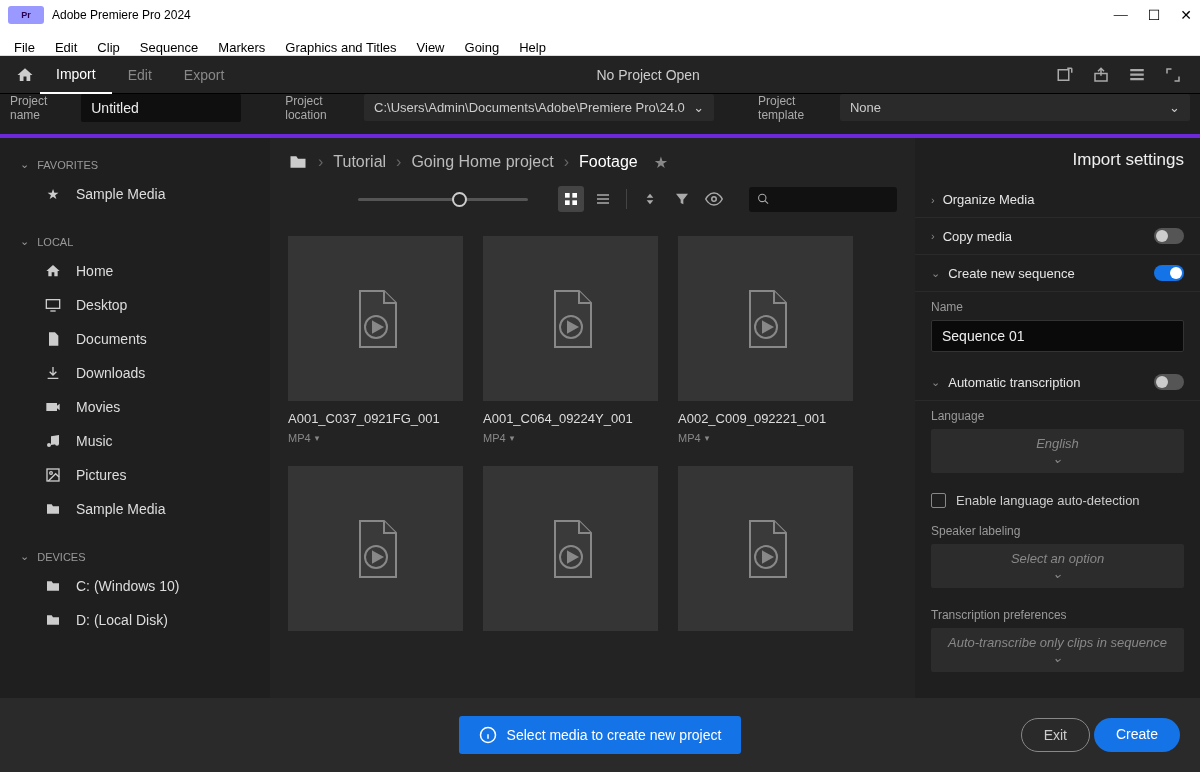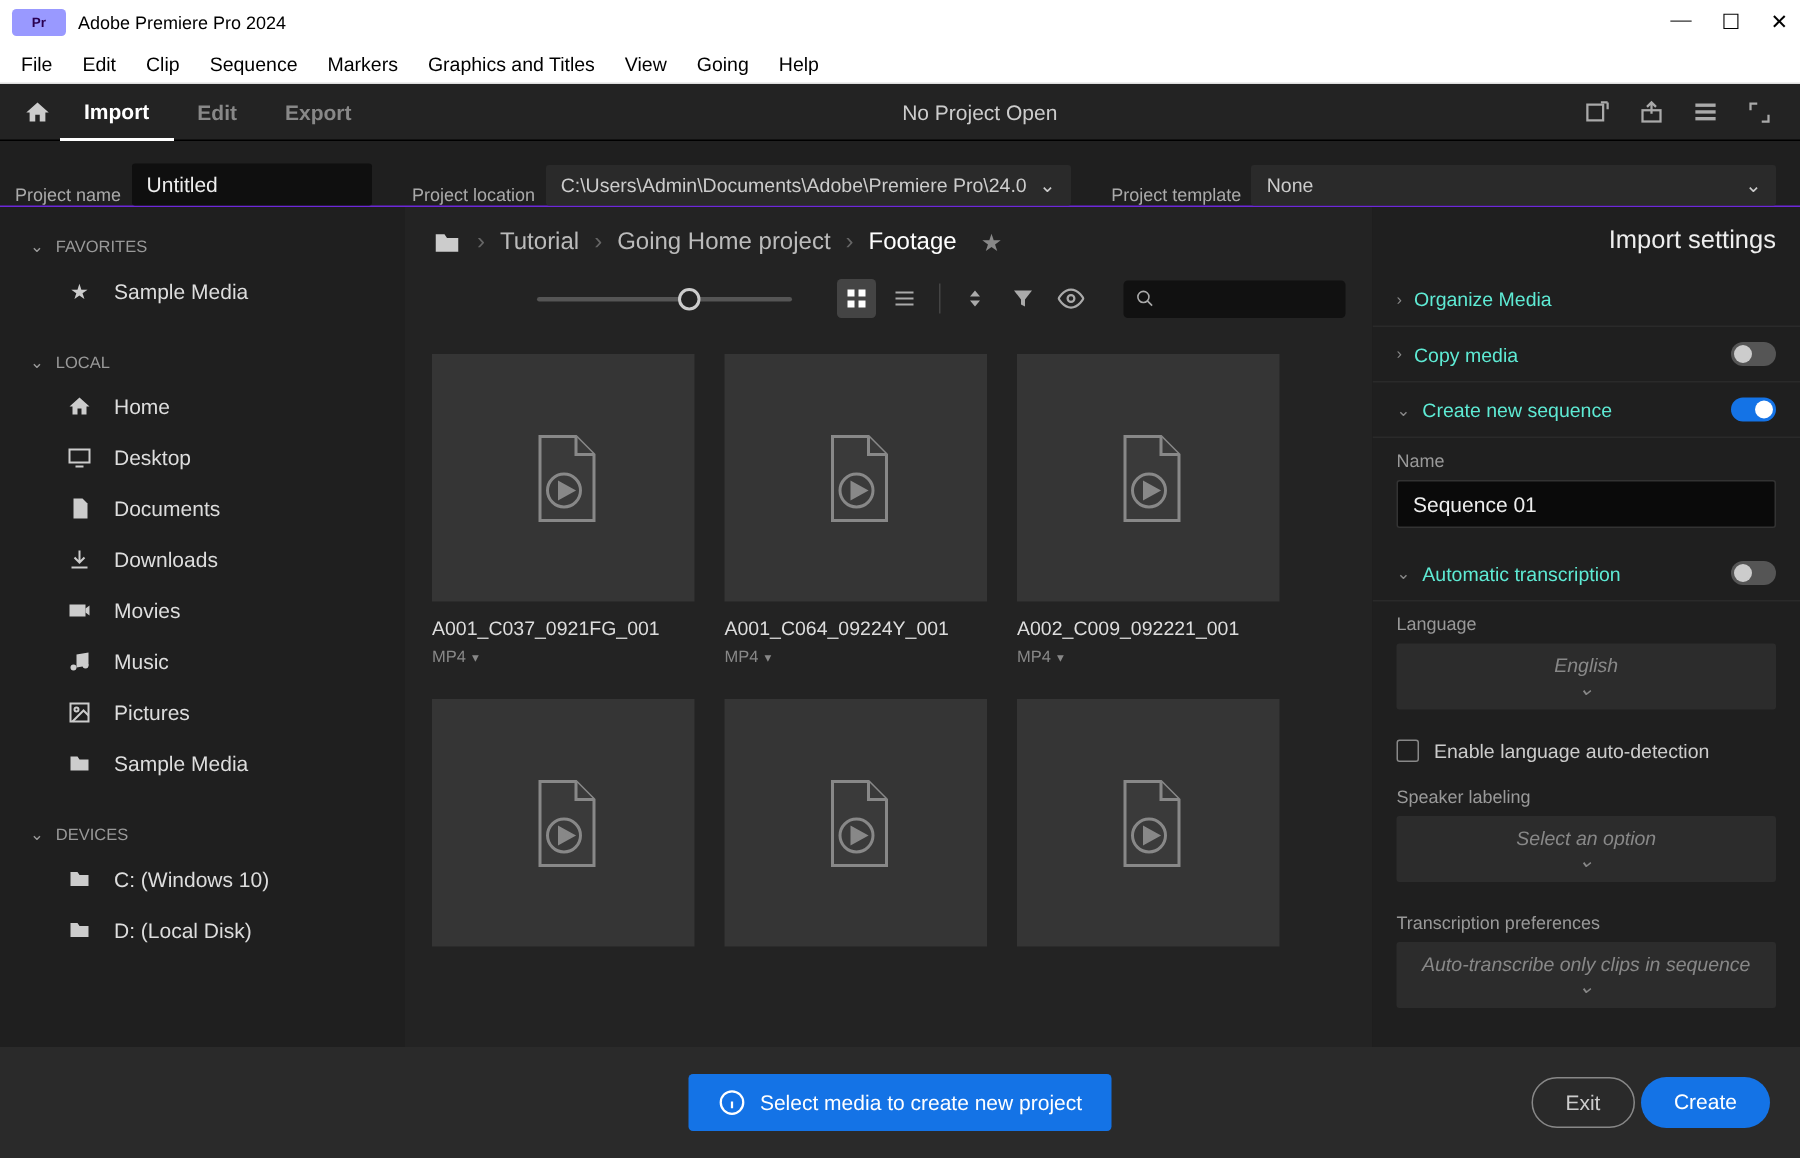--- a/index.html
+++ b/index.html
@@ -2,30 +2,30 @@
 <html><head>
 <meta charset="utf-8">
 <style>
 * { margin: 0; padding: 0; box-sizing: border-box; font-family: -apple-system, BlinkMacSystemFont, "Segoe UI", Arial, sans-serif; }
 body { width: 1200px; height: 772px; background: #1a1a1a; color: #ccc; overflow: hidden; position: relative; }
 .titlebar { height: 30px; background: #fff; color: #000; display: flex; align-items: center; padding: 0 8px; }
 .titlebar .logo { width: 36px; height: 18px; background: #9999ff; border-radius: 3px; display: flex; align-items: center; justify-content: center; font-size: 9px; font-weight: bold; color: #2a0050; margin-right: 8px; }
 .titlebar .title { font-size: 12px; color: #000; }
 .titlebar .win-controls { margin-left: auto; display: flex; gap: 20px; }
 .titlebar .win-controls span { font-size: 14px; cursor: pointer; font-family: "Segoe UI Symbol"; }
-.menubar { height: 26px; background: #fff; display: flex; align-items: center; padding: 0 4px; gap: 0; border-bottom: 1px solid #ddd; }
+.menubar { height: 26px; background: #fff; display: flex; align-items: flex-end; padding: 0 4px; gap: 0; border-bottom: 1px solid #ddd; }
 .menubar .menu-item { padding: 0 10px; font-size: 13px; color: #000; cursor: pointer; }
 .topnav { height: 38px; background: #232323; display: flex; align-items: center; padding: 0 10px; border-bottom: 1px solid #000; }
 .topnav .home-icon { width: 30px; display: flex; justify-content: center; cursor: pointer; }
-.topnav .tab { padding: 0 16px; height: 38px; display: flex; align-items: center; font-size: 14px; cursor: pointer; color: #888; font-weight: bold; }
+.topnav .tab { padding: 0 16px; height: 38px; display: flex; align-items: center; font-size: 14px; cursor: pointer; color: #888; }
 .topnav .tab.active { color: #fff; border-bottom: 2px solid #fff; }
 .topnav .center { flex: 1; text-align: center; font-size: 14px; color: #ccc; }
 .topnav .right-icons { display: flex; gap: 18px; padding-right: 8px; }
 .topnav .right-icons span { cursor: pointer; }
-.projbar { height: 44px; background: #1f1f1f; display: flex; align-items: flex-end; padding: 0 10px; gap: 7px; font-size: 13px; border-bottom: 1px solid #6d28d9; }
+.projbar { height: 44px; background: #1f1f1f; display: flex; align-items: flex-start; padding: 0 10px; gap: 24px; font-size: 13px; border-bottom: 4px solid #6d28d9; }
 .projbar label { color: #aaa; font-size: 12px; }
 .projbar .field { background: #0f0f0f; padding: 6px 10px; border-radius: 2px; min-width: 160px; color: #eee; font-size: 14px; }
 .projbar .dropdown { background: #2a2a2a; padding: 6px 10px; border-radius: 2px; display: flex; align-items: center; justify-content: space-between; color: #ccc; }
 .projbar .loc-drop { flex: 0 0 350px; }
 .projbar .tmpl-drop { flex: 0 0 350px; }
 .main { display: flex; height: 590px; }
 .sidebar-left { width: 270px; background: #1f1f1f; padding: 14px 0; font-size: 14px; overflow: hidden; }
 .sidebar-left .section-head { padding: 6px 20px; font-size: 11px; color: #999; display: flex; align-items: center; gap: 8px; cursor: pointer; }
 .sidebar-left .item { padding: 9px 22px 9px 44px; display: flex; align-items: center; gap: 14px; cursor: pointer; color: #ddd; }
 .sidebar-left .item .icon { width: 18px; display: flex; justify-content: center; color: #ccc; }
@@ -50,21 +50,21 @@
 .clip { width: 175px; }
 .clip .thumb { width: 175px; height: 165px; background: #353535; display: flex; align-items: center; justify-content: center; cursor: pointer; }
 .clip .name { margin-top: 10px; font-size: 13px; color: #ddd; }
 .clip .meta { margin-top: 6px; font-size: 11px; color: #888; display: flex; align-items: center; gap: 4px; }
 .sidebar-right { width: 285px; background: #1f1f1f; padding: 12px 0; font-size: 13px; overflow-y: auto; }
 .sidebar-right::-webkit-scrollbar { width: 8px; }
 .sidebar-right::-webkit-scrollbar-thumb { background: #444; }
 .sidebar-right .title { font-size: 17px; color: #eee; padding: 0 16px 12px; text-align: right; }
 .setting-row { padding: 10px 16px; display: flex; align-items: center; justify-content: space-between; gap: 8px; cursor: pointer; border-bottom: 1px solid #2a2a2a; }
 .setting-row .chev { color: #888; font-size: 11px; }
-.setting-row .label { flex: 1; color: #5eead4; }
+.setting-row .label { flex: 1; color: #e5e5e5; }
 .subsection { padding: 8px 16px 12px; }
 .sub-label { font-size: 12px; color: #999; margin-bottom: 6px; }
 .text-input { width: 100%; background: #0a0a0a; border: 1px solid #333; padding: 7px 10px; color: #eee; font-size: 14px; border-radius: 2px; }
 .select-input { width: 100%; background: #2c2c2c; padding: 7px 10px; color: #888; font-size: 13px; border-radius: 2px; display: flex; align-items: center; justify-content: space-between; font-style: italic; flex-direction: column; }
 .checkbox-row { display: flex; align-items: center; gap: 10px; padding: 8px 16px; }
 .checkbox-row .box { width: 15px; height: 15px; border: 1.5px solid #888; border-radius: 2px; }
 .toggle { width: 30px; height: 16px; background: #555; border-radius: 8px; position: relative; cursor: pointer; }
 .toggle .knob { width: 12px; height: 12px; background: #ccc; border-radius: 50%; position: absolute; top: 2px; left: 2px; }
 .toggle.on { background: #1473e6; }
 .toggle.on .knob { left: 16px; background: #fff; }

